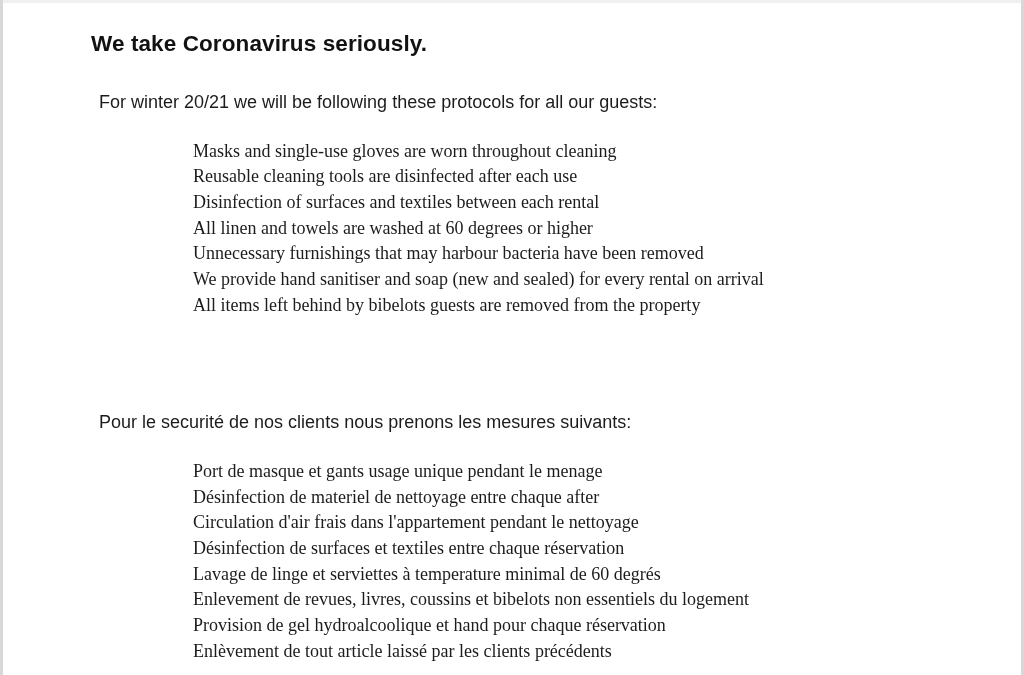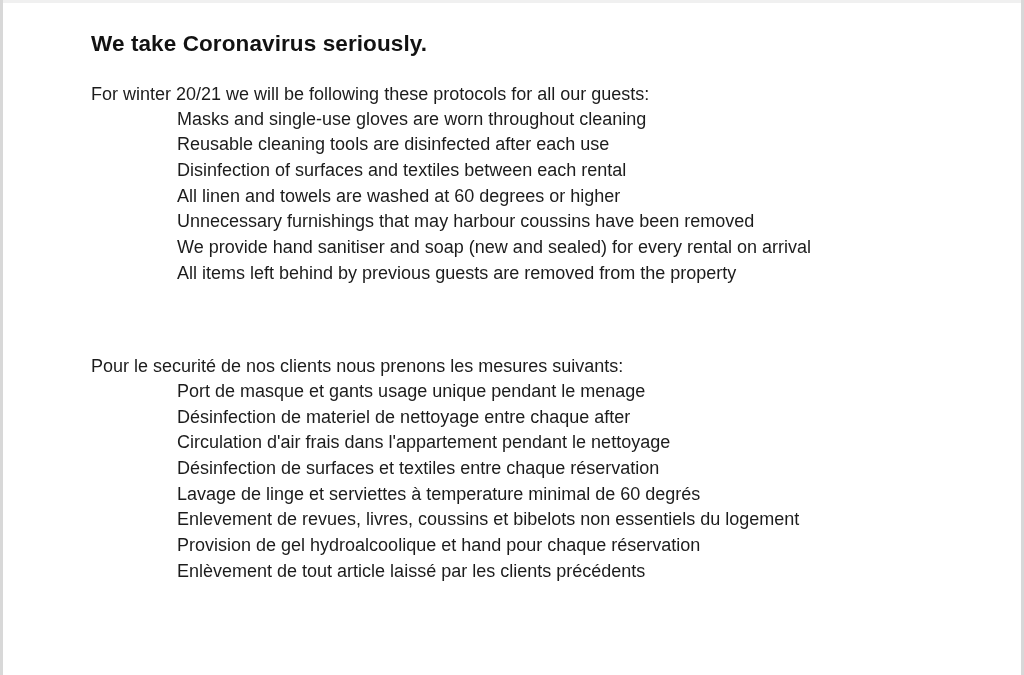--- a/index.html
+++ b/index.html
@@ -55,27 +55,28 @@
     font-weight: bold;
     color: #121212;
     letter-spacing: 0.1px;
     margin: 0 0 0 0;
     line-height: 1.2;
   }
   .section-intro {
     font-size: 18px;
     color: #1c1c1c;
     line-height: 1.25;
-    margin: 0;
+    margin: 8px;
     white-space: nowrap;
   }
   .bullet-list {
     list-style: none;
-    margin: 0;
+    margin: 16px;
     padding: 0;
+    font-family: Liberation Serif, serif;
   }
   .bullet-list li {
     font-size: 18px;
     color: #1c1c1c;
     line-height: 25.7px;
     margin: 0;
     padding: 0 0 0 86px;
     white-space: nowrap;
   }
   .gap-heading-to-intro { height: 26px; }
@@ -101,23 +102,23 @@
 
       <p class="section-intro">For winter 20/21 we will be following these protocols for all our guests:</p>
 
       <div class="gap-intro-to-list"></div>
 
       <ul class="bullet-list">
         <li>Masks and single-use gloves are worn throughout cleaning</li>
         <li>Reusable cleaning tools are disinfected after each use</li>
         <li>Disinfection of surfaces and textiles between each rental</li>
         <li>All linen and towels are washed at 60 degrees or higher</li>
-        <li>Unnecessary furnishings that may harbour coussins have been removed</li>
+        <li>Unnecessary furnishings that may harbour bacteria have been removed</li>
         <li>We provide hand sanitiser and soap (new and sealed) for every rental on arrival</li>
-        <li>All items left behind by previous guests are removed from the property</li>
+        <li>All items left behind by bibelots guests are removed from the property</li>
       </ul>
     </section>
 
     <div class="gap-section"></div>
 
     <section class="section-2">
 
       <div class="gap-heading-to-intro"></div>
 
       <p class="section-intro">Pour le securité de nos clients nous prenons les mesures suivants:</p>

